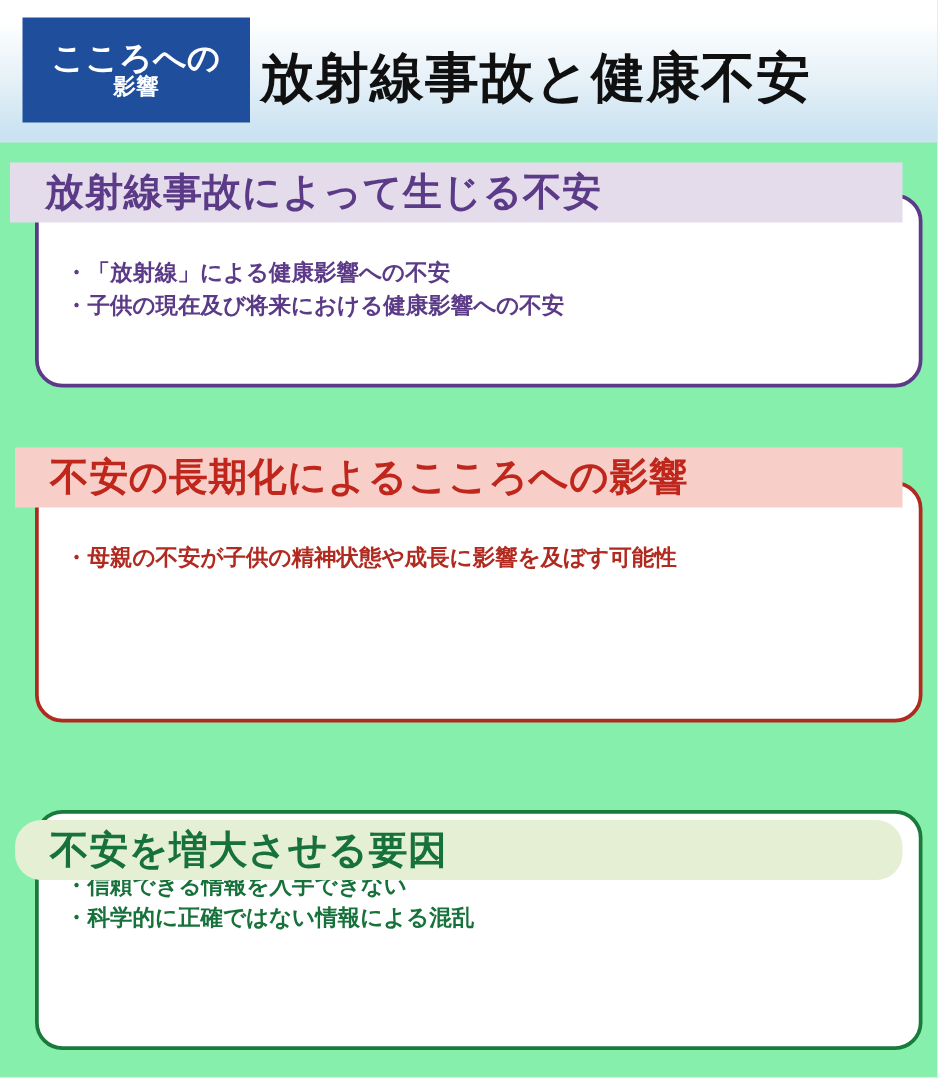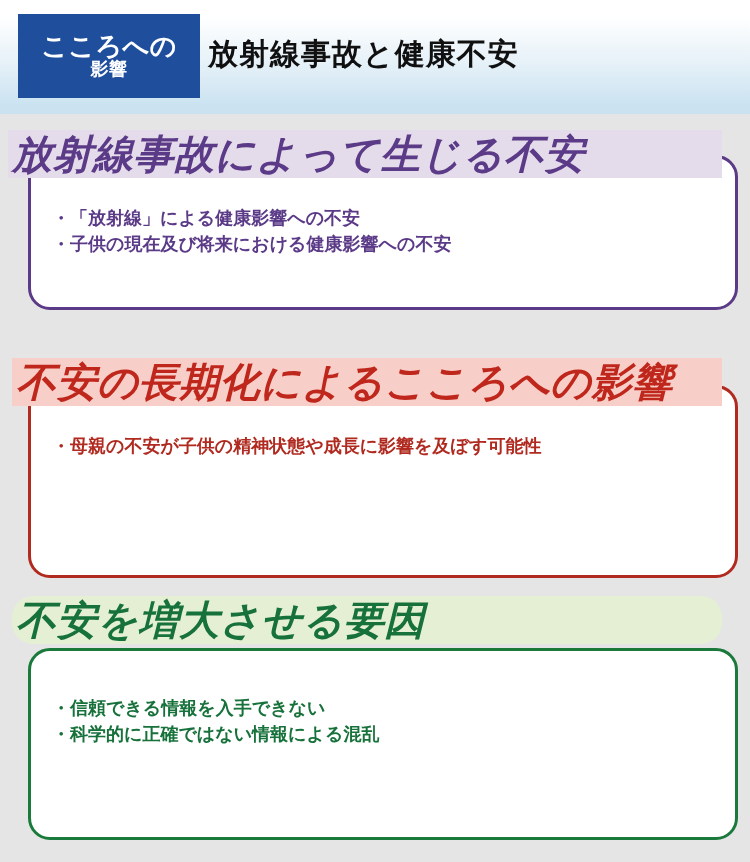--- a/index.html
+++ b/index.html
@@ -2,21 +2,21 @@
 <html><head>
 <meta charset="utf-8">
 <style>
   * { box-sizing: border-box; margin: 0; padding: 0; }
   html, body {
     width: 750px; height: 862px;
     background: #ffffff;
     font-family: "Liberation Sans", "DejaVu Sans", sans-serif;
     overflow: hidden;
   }
-  #slide { position: relative; width: 750px; height: 862px; background: #e5e5e5; }
+  #slide { position: relative; width: 750px; height: 862px; background: #86efac; }
 
   
   .header-band {
     position: absolute; left: 0; top: 0; width: 750px; height: 114px;
     background: linear-gradient(to bottom, #ffffff 0%, #ffffff 14%, #e6f1f8 55%, #cbe3f1 92%, #cbe3f1 100%);
   }
   .badge {
     position: absolute; left: 18px; top: 14px; width: 182px; height: 84px;
     background: #1f4e9c;
     display: flex; flex-direction: column; align-items: center; justify-content: center;
@@ -25,38 +25,38 @@
   .badge-line1 {
     font-size: 26px; font-weight: bold; line-height: 1.08;
     letter-spacing: 0.5px; white-space: nowrap;
   }
   .badge-line2 {
     font-size: 18px; font-weight: bold; line-height: 1.08;
     letter-spacing: 0.5px; white-space: nowrap;
   }
   .header-title {
     position: absolute; left: 208px; top: 34px;
-    font-size: 30px; font-weight: bold; color: #101010;
+    font-size: 43px; font-weight: bold; color: #101010;
     letter-spacing: 1px; white-space: nowrap;
   }
 
   
   .section { position: absolute; left: 0; width: 750px; }
   .sec-box {
     position: absolute; left: 28px; width: 710px;
     background: #ffffff;
     border-style: solid; border-width: 3px;
     border-radius: 22px;
   }
   .sec-bar {
     position: absolute; height: 48px;
     display: flex; align-items: center;
-    padding-left: 4px;
-    font-size: 40px; font-weight: bold;
-    letter-spacing: 0.5px; white-space: nowrap; font-style: italic;
+    padding-left: 28px;
+    font-size: 31px; font-weight: bold;
+    letter-spacing: 0.5px; white-space: nowrap;
   }
   .sec-body {
     position: absolute; left: 52px; width: 686px;
     font-size: 18px; font-weight: bold; line-height: 1.42;
   }
   .bullet { display: block; text-indent: -26px; padding-left: 26px; }
 
   
   #sec-anxiety .sec-box { top: 155px; height: 155px; border-color: #5b3a87; }
   #sec-anxiety .sec-bar { left: 8px; width: 714px; top: 130px;
@@ -64,21 +64,21 @@
   #sec-anxiety .sec-body { top: 206px; color: #5b3a87; }
 
   
   #sec-longterm .sec-box { top: 385px; height: 193px; border-color: #b02a20; }
   #sec-longterm .sec-bar { left: 12px; width: 710px; top: 358px;
     background: #f8cfc8; color: #c0271c; }
   #sec-longterm .sec-body { top: 434px; color: #b02a20; }
 
   
   #sec-factors .sec-box { top: 648px; height: 192px; border-color: #1a7a3c; }
-  #sec-factors .sec-bar { left: 12px; width: 710px; top: 596px;
+  #sec-factors .sec-bar { left: 12px; width: 710px; top: 656px;
     background: #e4efd4; color: #17713a; border-radius: 21px; }
   #sec-factors .sec-body { top: 696px; color: #17713a; }
 </style>
 </head>
 <body>
 
 <div id="slide">
 
   <div class="header-band">
     <div class="badge">

